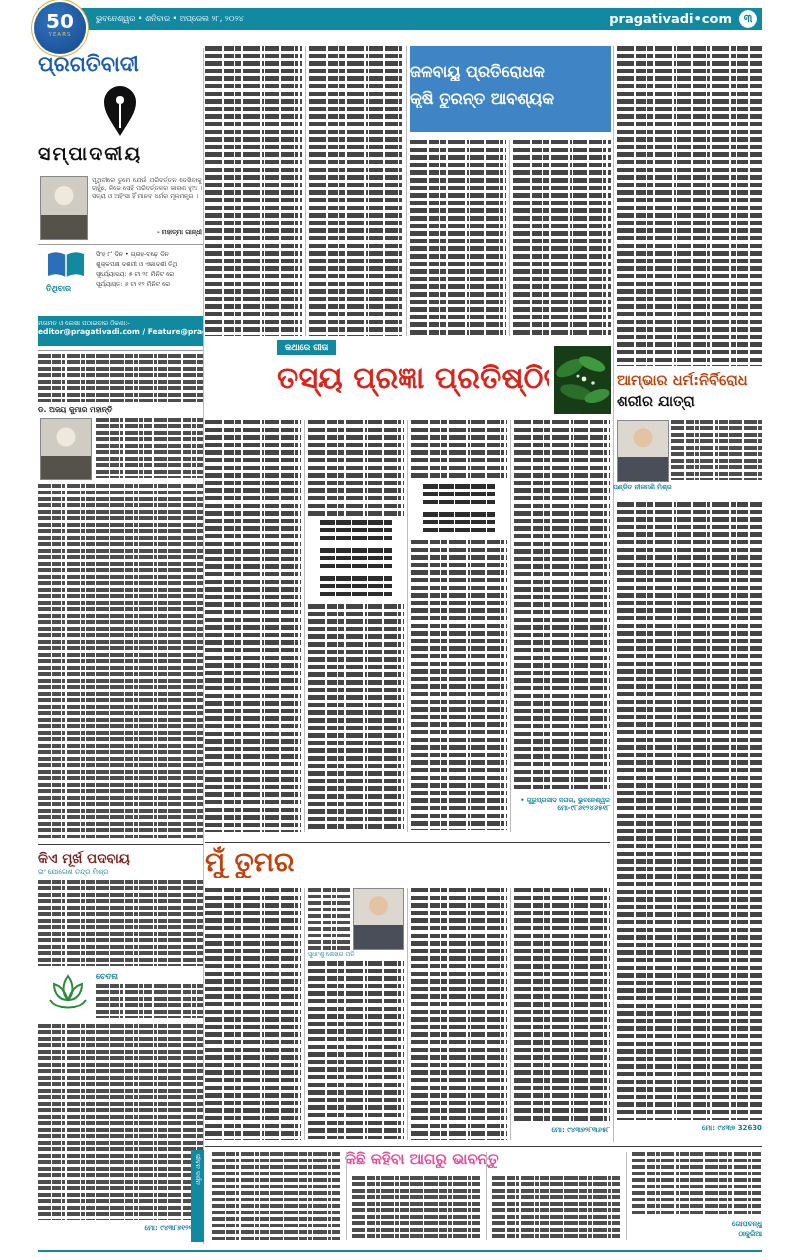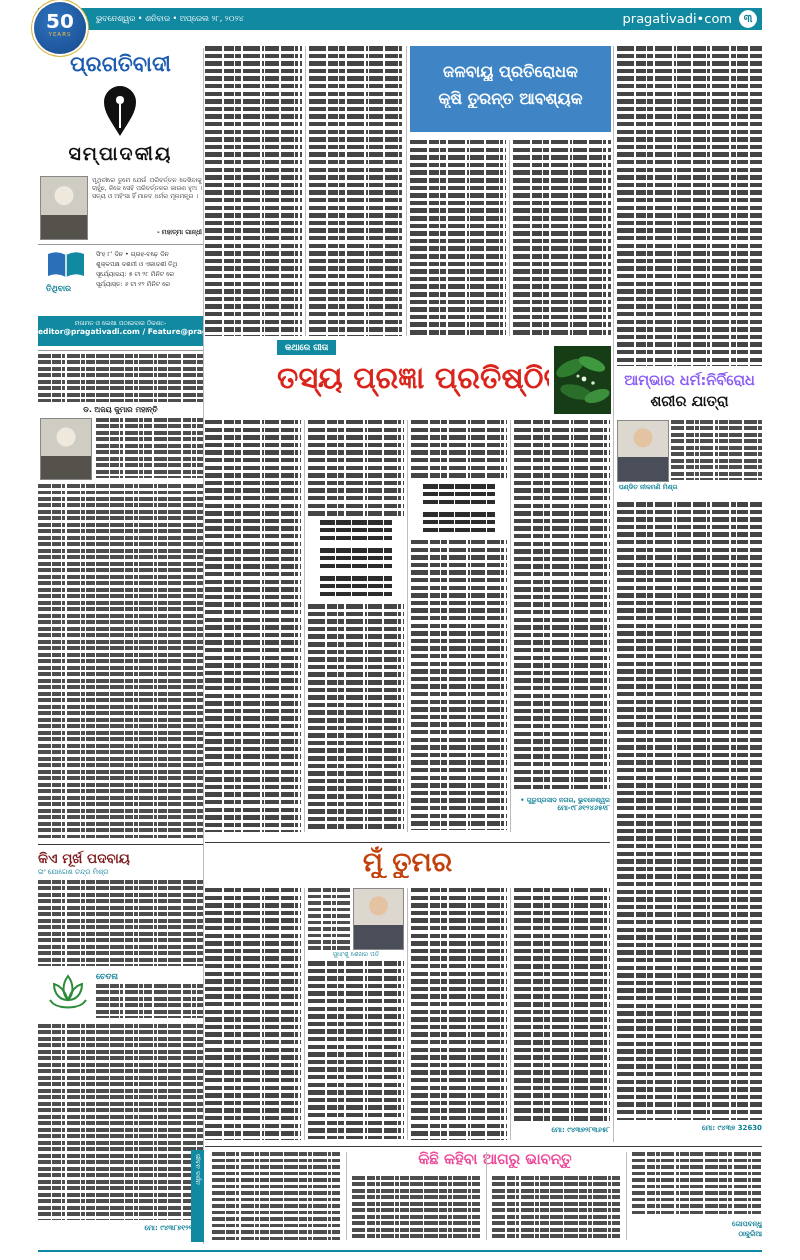--- a/index.html
+++ b/index.html
@@ -3,21 +3,21 @@
 <meta charset="utf-8">
 <style>
   html,body{margin:0;padding:0}
   body{width:800px;height:1260px;position:relative;background:#fff;
        font-family:"DejaVu Sans","Liberation Sans",sans-serif;color:#1a1a1a;overflow:hidden}
   .abs{position:absolute}
   .teal-bg{background:#1189a1}
   .tz{color:#0d7f95}
   .blue{color:#1c5cb0}
   .red{color:#d9251c}
-  .center{text-align:center}
+  .center{}
   .right{text-align:right}
   .bold{font-weight:bold}
   .nowrap{white-space:nowrap;overflow:hidden}
   
   .greek{background-image:
     repeating-linear-gradient(to right,transparent 0 17px,#fff 17px 19px),
     repeating-linear-gradient(to right,transparent 0 29px,#fff 29px 30px),
     repeating-linear-gradient(to bottom,#454545 0 4.5px,transparent 4.5px 7.6px)}
   .greek-sm{background-image:
     repeating-linear-gradient(to right,transparent 0 13px,#fff 13px 14.5px),
@@ -38,21 +38,21 @@
     linear-gradient(to bottom,#dcd8d0 0 60%,#4a4e58 60%)}
   .badge{width:18px;height:18px;border-radius:50%;background:#fff;color:#0d7f95;
     font-size:11px;font-weight:bold;line-height:18px;text-align:center}
   .small-cap{font-size:6.3px;line-height:1.3;color:#333;text-align:justify;overflow:hidden}
 </style>
 </head>
 <body>
 
 <div class="abs teal-bg" style="left:38px;top:8px;width:724px;height:22px">
   <span style="position:absolute;left:58px;top:0;color:#fff;font-size:8px;line-height:22px;white-space:nowrap">ଭୁବନେଶ୍ୱର • ଶନିବାର • ଅପ୍ରେଲ ୨୮, ୨୦୨୪</span>
-  <span style="position:absolute;right:30px;top:3px;color:#fff;font-size:13px;font-weight:normal">pragativadi•com</span>
+  <span style="position:absolute;right:30px;top:3px;color:#fff;font-size:13px;font-weight:bold">pragativadi•com</span>
   <span class="badge" style="position:absolute;right:5px;top:2px">୩</span>
 </div>
 
 <div class="abs" style="left:34px;top:2px;width:52px;height:52px;border-radius:50%;
             background:radial-gradient(circle at 40% 35%,#2f74c0,#16488c);
             box-shadow:0 0 0 2px #fff,0 0 0 3px #d8b23a;text-align:center">
   <div style="color:#fff;font-weight:bold;font-size:20px;margin-top:9px;line-height:20px">50</div>
   <div style="color:#f0c040;font-size:5.5px;letter-spacing:1px">YEARS</div>
 </div>
 
@@ -176,21 +176,21 @@
   <div class="greek" style="height:290px"></div>
 </div>
 <div class="abs vr" style="left:510px;top:420px;height:412px"></div>
 <div class="abs" style="left:514px;top:420px;width:96px;height:412px">
   <div class="greek" style="height:372px"></div>
   <div class="right tz bold nowrap" style="font-size:6.5px;margin-top:4px">• ଗୁରୁପ୍ରସାଦ ନଗର, ଭୁବନେଶ୍ୱର</div>
   <div class="right tz bold nowrap" style="font-size:7px">ମୋ-୯୮୬୧୨୪୬୫୧୮</div>
 </div>
 
 <div class="abs center" style="left:617px;top:372px;width:145px;height:44px;overflow:hidden">
-  <div class="bold nowrap" style="font-size:14.5px;color:#8b5cf6">ଆମ୍ଭାର ଧର୍ମ:ନିର୍ବିରୋଧ</div>
+  <div class="bold nowrap" style="font-size:14.5px;color:#c2410c">ଆମ୍ଭାର ଧର୍ମ:ନିର୍ବିରୋଧ</div>
   <div class="bold nowrap" style="font-size:14.5px;color:#111;margin-top:4px">ଶରୀର ଯାତ୍ରା</div>
 </div>
 <div class="abs photo-color" style="left:617px;top:420px;width:50px;height:60px"></div>
 <div class="abs greek-sm" style="left:671px;top:420px;width:91px;height:60px"></div>
 <div class="abs tz bold center" style="left:613px;top:483px;width:70px;font-size:6.5px;line-height:1.3;overflow:hidden;height:16px">ପଣ୍ଡିତ ନୀଳମଣି ମିଶ୍ର</div>
 <div class="abs greek" style="left:617px;top:502px;width:145px;height:618px"></div>
 <div class="abs right tz bold nowrap" style="left:617px;top:1124px;width:145px;font-size:7px">ମୋ: ୯୪୩୭ 32630</div>
 
 <div class="abs hrule" style="left:205px;top:842px;width:405px"></div>
 <div class="abs bold center nowrap" style="left:205px;top:846px;width:405px;font-size:27px;color:#c2410c">ମୁଁ ତୁମର</div>

